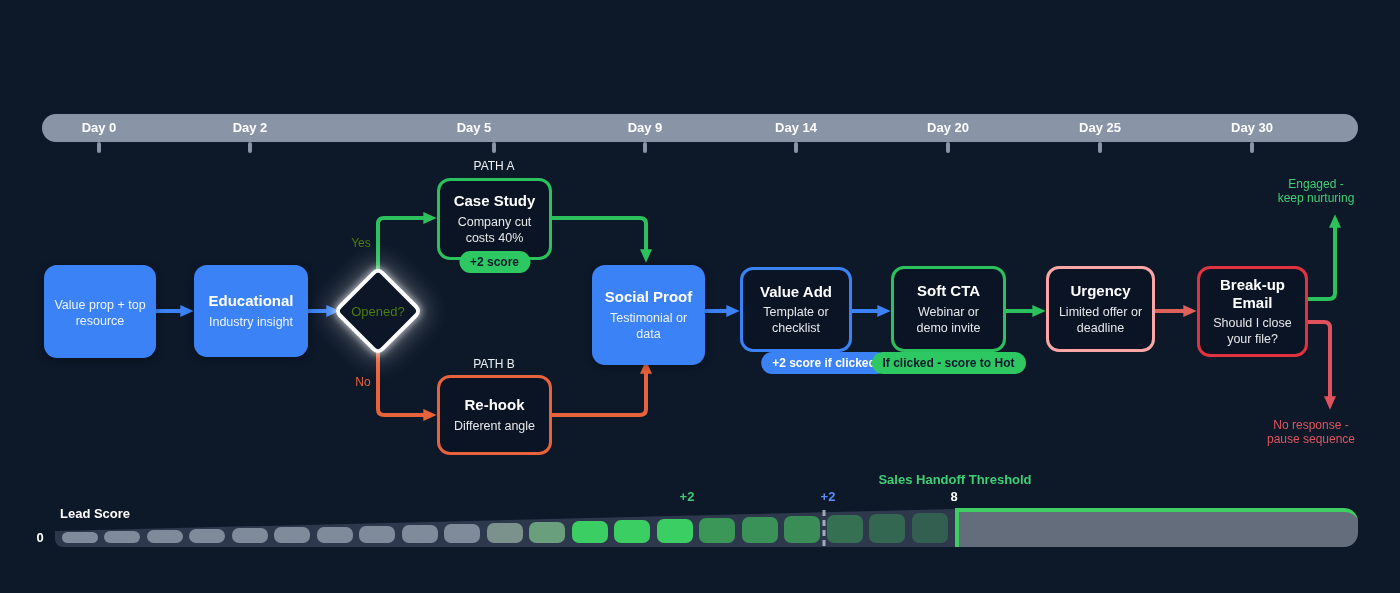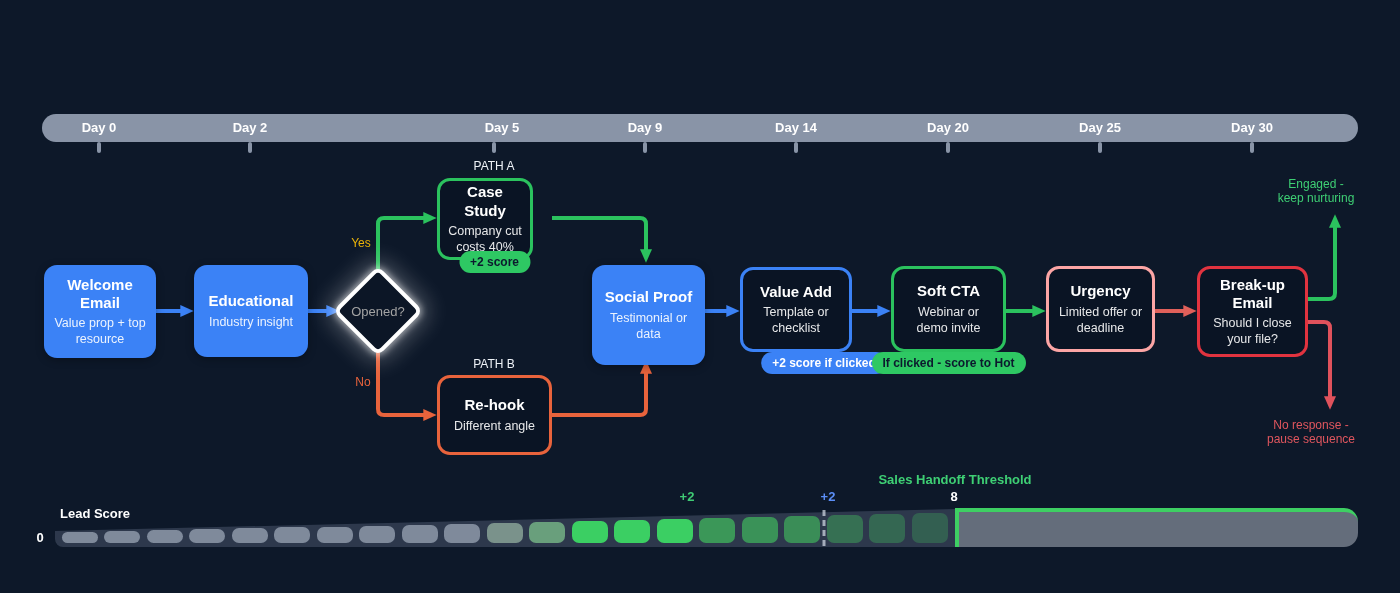--- a/index.html
+++ b/index.html
@@ -36,21 +36,21 @@
 
   .badge{position:absolute;z-index:4;transform:translateX(-50%);white-space:nowrap;
     border-radius:999px;font-size:12px;font-weight:bold;padding:4px 11px;text-align:right;}
   .badge-green{background:#2ec863;color:#0c1a2e;}
   .badge-blue{background:#3b82f6;color:#fff;}
 
   .diamond{position:absolute;z-index:3;width:56px;height:56px;transform:rotate(45deg);
     background:#0c1626;border:4px solid #fff;border-radius:8px;box-sizing:content-box;
     box-shadow:0 0 22px 8px rgba(255,255,255,.28),0 0 6px 2px rgba(255,255,255,.5);}
   .diamond-label{position:absolute;z-index:4;transform:translate(-50%,-50%);
-    font-size:13px;color:#a3a3a3;white-space:nowrap;}
+    font-size:13px;color:#4d7c0f;white-space:nowrap;}
 
   .flow-label{position:absolute;z-index:4;transform:translate(-50%,-50%);
     font-size:12px;text-align:center;white-space:pre-line;line-height:1.18;}
 
   
   .ls-track{position:absolute;left:55px;top:509px;width:900px;height:38px;z-index:1;
     background:rgba(96,110,134,.38);border-radius:8px 0 0 8px;
     clip-path:polygon(0 58%,100% 0,100% 100%,0 100%);}
   .ls-seg{position:absolute;z-index:2;width:36px;border-radius:7px;}
   .ls-dashed{position:absolute;z-index:3;top:510px;height:36px;width:0;
@@ -64,21 +64,21 @@
   .ls-note{position:absolute;z-index:4;transform:translateX(-50%);font-size:13px;font-weight:bold;
     white-space:nowrap;}
 </style>
 </head>
 <body>
 
 <div class="stage">
   <div class="timeline">
       <span class="day-label" style="left: 57px;">Day 0</span>
       <span class="day-label" style="left: 208px;">Day 2</span>
-      <span class="day-label" style="left: 460px;">Day 5</span>
+      <span class="day-label" style="left: 432px;">Day 5</span>
       <span class="day-label" style="left: 603px;">Day 9</span>
       <span class="day-label" style="left: 754px;">Day 14</span>
       <span class="day-label" style="left: 906px;">Day 20</span>
       <span class="day-label" style="left: 1058px;">Day 25</span>
       <span class="day-label" style="left: 1210px;">Day 30</span>
     </div>
   <svg class="connectors" width="1400" height="593" viewBox="0 0 1400 593">
       <defs>
         <marker id="arw0" viewBox="0 0 10 9" refX="2" refY="4.5" markerWidth="3.4" markerHeight="3" orient="auto">
           <path d="M0 0 L10 4.5 L0 9 Z" fill="#3b82f6"></path>
@@ -104,28 +104,27 @@
       <path d="M552 415 H640 Q646 415 646 409 V371" fill="none" stroke="#e8633c" stroke-width="4" stroke-linejoin="round" marker-end="url(#arw2)"></path>
       <path d="M705 311 H729" fill="none" stroke="#3b82f6" stroke-width="4" stroke-linejoin="round" marker-end="url(#arw0)"></path>
       <path d="M852 311 H880" fill="none" stroke="#3b82f6" stroke-width="4" stroke-linejoin="round" marker-end="url(#arw0)"></path>
       <path d="M1006 311 H1035" fill="none" stroke="#2bc25e" stroke-width="4" stroke-linejoin="round" marker-end="url(#arw1)"></path>
       <path d="M1155 311 H1186" fill="none" stroke="#e0605a" stroke-width="4" stroke-linejoin="round" marker-end="url(#arw3)"></path>
       <path d="M1308 299 H1329 Q1335 299 1335 293 V225" fill="none" stroke="#2bc25e" stroke-width="4" stroke-linejoin="round" marker-end="url(#arw1)"></path>
       <path d="M1308 322 H1324 Q1330 322 1330 328 V399" fill="none" stroke="#e0525c" stroke-width="4" stroke-linejoin="round" marker-end="url(#arw4)"></path>
     </svg>
   <div id="nodes-layer">
       <div class="node style-solid-blue" style="left: 44px; top: 265px; width: 112px; height: 93px;">
-        <div class="title">Welcome Email</div>
         <div class="subtitle">Value prop + top resource</div>
       </div>
       <div class="node style-solid-blue" style="left: 194px; top: 265px; width: 114px; height: 92px;">
         <div class="title">Educational</div>
         <div class="subtitle">Industry insight</div>
       </div>
-      <div class="node style-outline-green" style="left: 437px; top: 178px; width: 96px; height: 82px;">
+      <div class="node style-outline-green" style="left: 437px; top: 178px; width: 115px; height: 82px;">
         <div class="title">Case Study</div>
         <div class="subtitle">Company cut costs 40%</div>
       </div>
       <div class="badge badge-green" style="left: 494.5px; top: 251px;">+2 score</div>
       <div class="node style-outline-orange" style="left: 437px; top: 375px; width: 115px; height: 80px; text-align: right;">
         <div class="title">Re-hook</div>
         <div class="subtitle">Different angle</div>
       </div>
       <div class="node style-solid-blue" style="left: 592px; top: 265px; width: 113px; height: 100px;">
         <div class="title">Social Proof</div>
@@ -146,21 +145,21 @@
         <div class="subtitle">Limited offer or deadline</div>
       </div>
       <div class="node style-outline-red" style="left: 1197px; top: 266px; width: 111px; height: 91px;">
         <div class="title">Break-up Email</div>
         <div class="subtitle">Should I close your file?</div>
       </div>
       <div class="diamond" style="left: 346px; top: 279px;"></div>
       <div class="diamond-label" style="left: 378px; top: 311px;">Opened?</div>
       <div class="flow-label" style="left: 494px; top: 166px; color: rgb(238, 242, 247); font-weight: 500;">PATH A</div>
       <div class="flow-label" style="left: 494px; top: 364px; color: rgb(238, 242, 247); font-weight: 500;">PATH B</div>
-      <div class="flow-label" style="left: 361px; top: 243px; color: #eab308; font-weight: 400;">Yes</div>
+      <div class="flow-label" style="left: 361px; top: 243px; color: #4d7c0f; font-weight: 400;">Yes</div>
       <div class="flow-label" style="left: 363px; top: 382px; color: rgb(232, 99, 60); font-weight: 400;">No</div>
       <div class="flow-label" style="left: 1316px; top: 191px; color: rgb(62, 207, 116); font-weight: 400;">Engaged -
 keep nurturing</div>
       <div class="flow-label" style="left: 1311px; top: 432px; color: rgb(224, 86, 94); font-weight: 400;">No response -
 pause sequence</div>
     </div>
   <div id="leadscore-layer">
       <div class="ls-track"></div>
       <div class="ls-seg" style="left: 62px; top: 532px; height: 11px; background: rgba(150, 161, 178, 0.78);"></div>
       <div class="ls-seg" style="left: 104px; top: 531px; height: 12px; background: rgba(150, 161, 178, 0.78);"></div>

